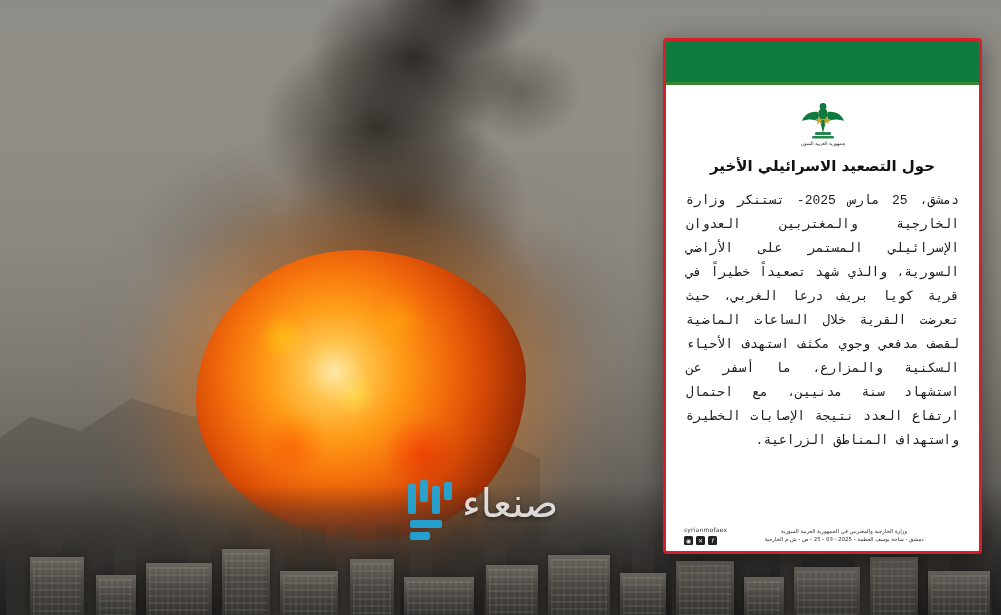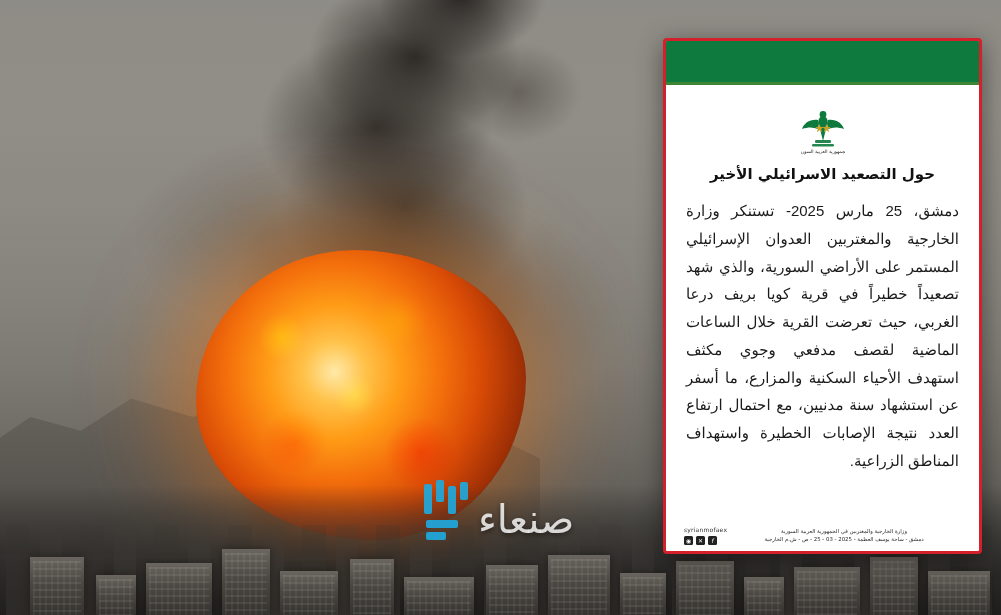--- a/index.html
+++ b/index.html
@@ -167,24 +167,24 @@
   .dust {
     position: absolute;
     left: 0; right: 0; bottom: 0; height: 220px;
     background: radial-gradient(ellipse 520px 160px at 30% 100%, rgba(180,166,146,0.35), rgba(180,166,146,0) 70%);
     filter: blur(4px);
   }
 
   
   .watermark {
     position: absolute;
-    left: 424px;
+    left: 408px;
     top: 480px;
     display: flex;
-    align-items: flex-end;
+    align-items: flex-start;
     gap: 8px;
     opacity: 0.92;
   }
   .wm-mark {
     width: 46px;
     height: 62px;
     position: relative;
   }
   .wm-mark .bar {
     position: absolute;
@@ -220,21 +220,21 @@
   }
   .card-flagbar::after {
     content: "";
     position: absolute;
     left: 0; right: 0; bottom: 0;
     height: 3px;
     background: #c9a227;
     opacity: 0.25;
   }
   .card-body {
-    padding: 18px 20px 8px 20px;
+    padding: 10px 20px 8px 20px;
     position: relative;
     height: calc(100% - 44px);
     box-sizing: border-box;
   }
   .emblem {
     width: 100%;
     display: flex;
     justify-content: center;
     margin-top: 4px;
     margin-bottom: 4px;
@@ -244,22 +244,22 @@
   .card-title {
     text-align: center;
     font-family: "DejaVu Sans", sans-serif;
     font-weight: bold;
     font-size: 15px;
     color: #111;
     margin: 10px 0 14px 0;
     letter-spacing: 0;
   }
   .para {
-    font-family: Liberation Sans, sans-serif;
-    font-size: 15px;
+    font-family: Liberation Mono, monospace;
+    font-size: 13px;
     line-height: 1.85;
     color: #1b1b1b;
     text-align: justify;
     text-align-last: right;
     margin: 0 0 9px 0;
   }
   .card-footer {
     position: absolute;
     right: 18px;
     left: 18px;

